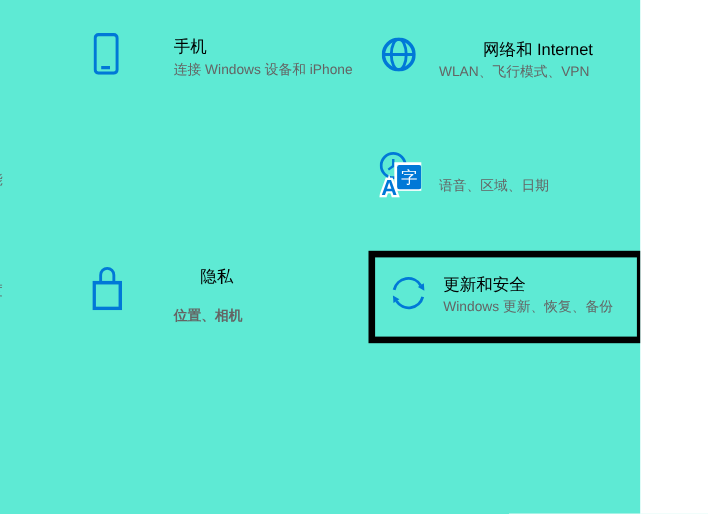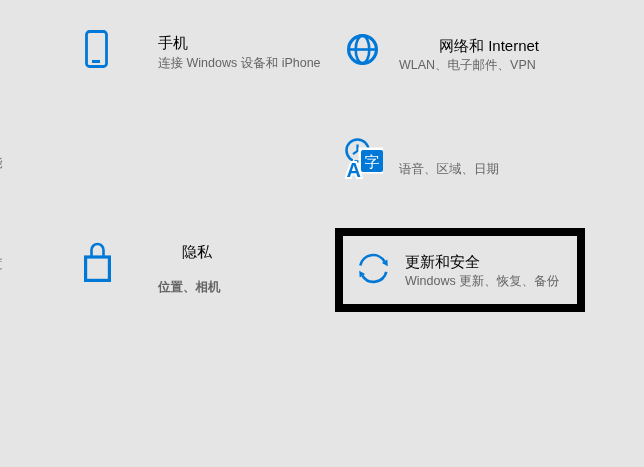--- a/index.html
+++ b/index.html
@@ -1,30 +1,30 @@
 <!DOCTYPE html>
 <html><head>
 <meta charset="utf-8">
 <style>
   html, body { margin: 0; padding: 0; background: #ffffff; }
   .screen {
     position: relative;
-    width: 644px;
+    width: 582px;
     height: 467px;
-    background: #e5e5e5;
+    background: #5eead4;
     overflow: hidden;
     font-family: "Liberation Sans", sans-serif;
   }
   .tile {
     position: absolute;
     height: 84px;
     box-sizing: border-box;
     cursor: pointer;
   }
-  .tile.highlighted { border: 8px solid #000000; text-align: right; }
+  .tile.highlighted { border: 6px solid #000000; text-align: right; }
   .icon { position: absolute; color: #0078d7; display: block; line-height: 0; }
   .title {
     position: absolute;
     font-size: 15px;
     line-height: 19px;
     color: #000000;
     white-space: nowrap;
   }
   .desc {
     position: absolute;
@@ -66,21 +66,21 @@
   <div class="tile" style="left:335px; top:24px; width:250px;">
     <span class="icon" style="left:12px; top:10px;">
       <svg width="31" height="31" viewBox="0 0 31 31" fill="none">
         <circle cx="15.5" cy="15.5" r="13.9" stroke="currentColor" stroke-width="3.2"></circle>
         <ellipse cx="15.5" cy="15.5" rx="6.8" ry="13.9" stroke="currentColor" stroke-width="2.6"></ellipse>
         <line x1="1.6" y1="15.5" x2="29.4" y2="15.5" stroke="currentColor" stroke-width="2.6"></line>
       </svg>
     </span>
     <div class="title" style="left:64px; top:12px;margin-left:40px;">网络和 Internet</div>
     <div class="desc" style="left:64px; top:32px;">
-      <div>WLAN、电子邮件、VPN</div>
+      <div>WLAN、飞行模式、VPN</div>
     </div>
   </div>
 
 
   <div class="tile" style="left:335px; top:128px; width:250px;">
     <span class="icon" style="left:10px; top:10px;">
       <svg width="38" height="42" viewBox="0 0 38 42" fill="none">
         <circle cx="12.5" cy="12.5" r="11" stroke="currentColor" stroke-width="2.5"></circle>
         <path d="M12.5,6.5 L12.5,13 L8,16.2" stroke="currentColor" stroke-width="2.2"></path>
         <rect x="13.5" y="9.5" width="26" height="26" fill="#ffffff"></rect>

